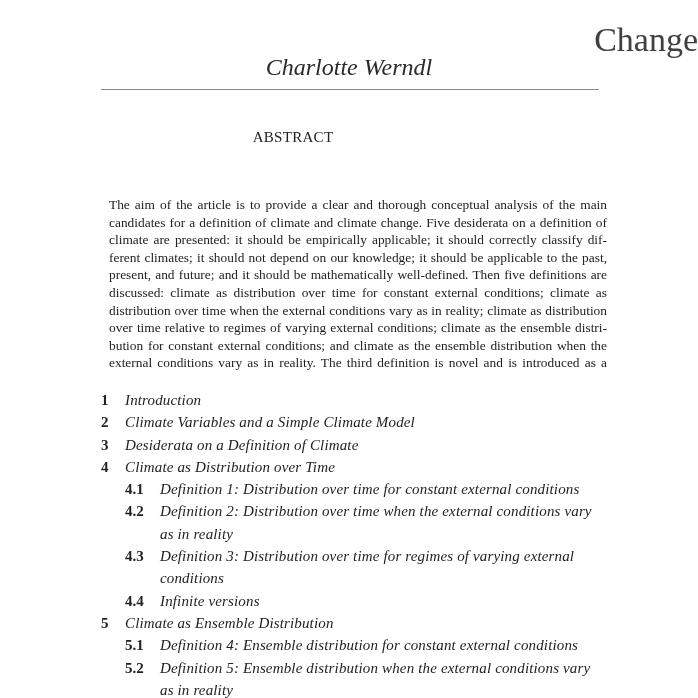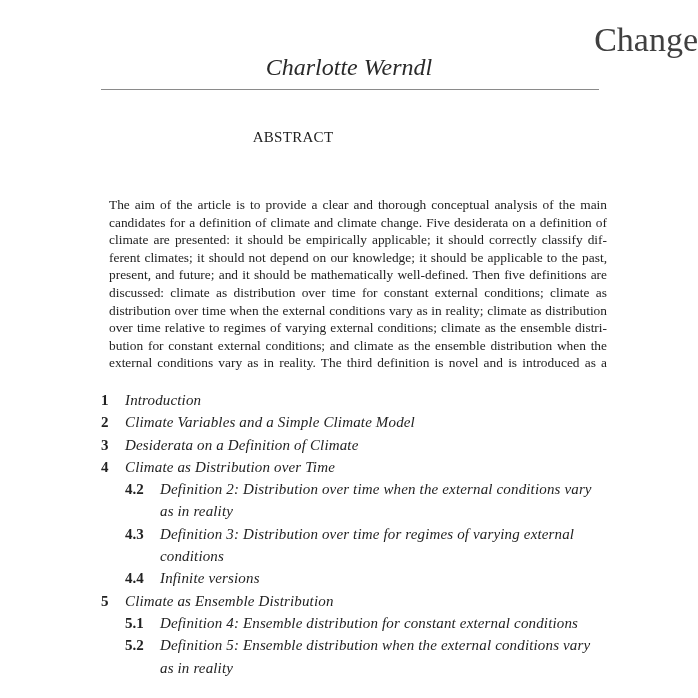--- a/index.html
+++ b/index.html
@@ -159,20 +159,24 @@
     </div>
     <div class="toc-entry">
       <span class="toc-num">3</span>
       <span class="toc-title">Desiderata on a Definition of Climate</span>
     </div>
     <div class="toc-entry">
       <span class="toc-num">4</span>
       <span class="toc-title">Climate as Distribution over Time</span>
     </div>
     <div class="toc-entry sub">
+      <span class="toc-num">4.1</span>
+      <span class="toc-title">Definition 1: Distribution over time for constant external conditions</span>
+    </div>
+    <div class="toc-entry sub">
       <span class="toc-num">4.2</span>
       <span class="toc-title">Definition 2: Distribution over time when the external conditions vary as in reality</span>
     </div>
     <div class="toc-entry sub">
       <span class="toc-num">4.3</span>
       <span class="toc-title">Definition 3: Distribution over time for regimes of varying external conditions</span>
     </div>
     <div class="toc-entry sub">
       <span class="toc-num">4.4</span>
       <span class="toc-title">Infinite versions</span>

